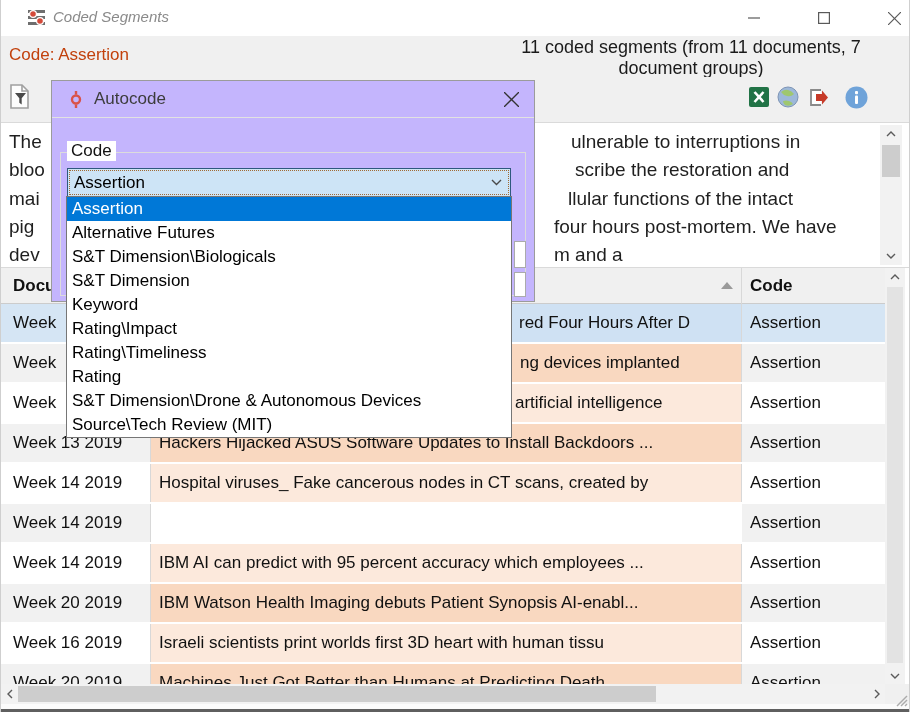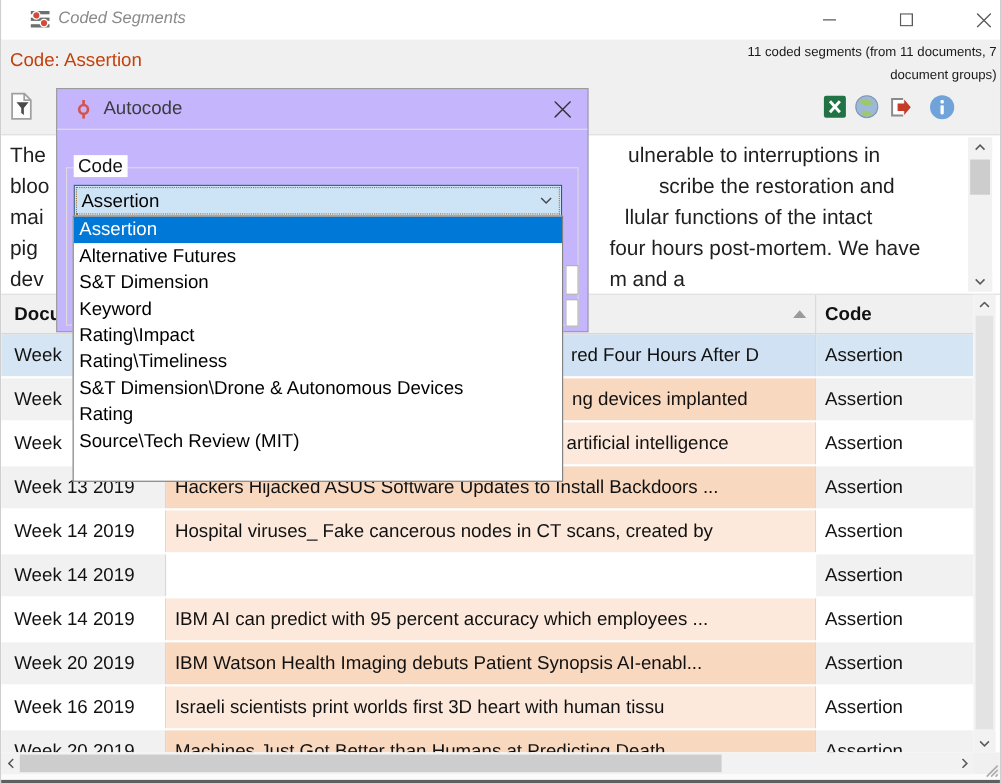--- a/index.html
+++ b/index.html
@@ -11,33 +11,33 @@
   .titlebar { position:absolute; left:16px; top:0; width:910px; height:36px; background:#fff;font-style:italic; }
   .app-icon { position:absolute; left:10px; top:8px; width:19px; height:19px; }
   .win-title { position:absolute; left:36px; top:8px; font-size:15px; color:#8a8a8a; }
   .wc { position:absolute; top:8px; width:20px; height:20px; display:flex; align-items:center; justify-content:center; cursor:pointer; }
   .wc-min { left:727px; } .wc-max { left:797px; } .wc-close { left:867px; }
 
   
   .subheader { position:absolute; left:0; top:36px; width:910px; height:86px; background:#f0f0f0; }
   .code-label { position:absolute; left:8px; top:9px; font-size:17px; color:#c2410c; }
   .seg-summary { position:absolute; right:5px; top:1px; width:430px; height:40px; overflow:hidden;
-                 text-align:right; font-size:12px; color:#1a1a1a; line-height:21px; }
+                 text-align:center; font-size:18px; color:#1a1a1a; line-height:21px; }
   .toolbar-icon { position:absolute; top:50px; width:22px; height:22px; cursor:pointer; }
   .ti-filter { left:8px; top:48px; width:21px; height:25px; }
   .ti-excel { left:747px; } .ti-globe { left:776px; } .ti-export { left:806px; } .ti-info { left:844px; }
 
   
   .textarea { position:absolute; left:0; top:122px; width:910px; height:146px; background:#fff;
               border-top:1px solid #dadada; border-bottom:1px solid #dadada; }
   .text-line { position:absolute; left:0; width:880px; height:28px; font-size:19px; color:#1f1f1f; white-space:nowrap; }
   .tl-0{top:8px;} .tl-1{top:36px;} .tl-2{top:65px;} .tl-3{top:93px;} .tl-4{top:121px;}
   .lfrag { position:absolute; left:8px; }
   .rfrag { position:absolute; }
-  .tl-0 .rfrag{left:570px;} .tl-1 .rfrag{left:574px;margin-left:24px;} .tl-2 .rfrag{left:567px;text-align:center;}
+  .tl-0 .rfrag{left:570px;} .tl-1 .rfrag{left:574px;} .tl-2 .rfrag{left:567px;text-align:center;}
   .tl-3 .rfrag{left:553px;} .tl-4 .rfrag{left:553px;}
 
   
   .sb { position:absolute; background:#f2f2f2; }
   .sb-btn { position:absolute; display:flex; align-items:center; justify-content:center; background:#f2f2f2; cursor:pointer; }
   .sb-thumb { position:absolute; background:#cdcdcd; cursor:pointer; }
   .text-vsb { left:879px; top:125px; width:22px; height:140px; }
   .text-vsb .up { left:0; top:0; width:22px; height:18px; }
   .text-vsb .down { left:0; bottom:0; width:22px; height:18px; }
   .text-vsb .sb-thumb { left:2px; top:20px; width:18px; height:32px; }
@@ -345,22 +345,23 @@
           </svg>
       </span>
     </div>
     <div class="sliver sliver-1"></div>
     <div class="sliver sliver-2"></div>
   </div>
 
   <div class="popup" id="popup">
       <div class="option selected">Assertion</div>
       <div class="option">Alternative Futures</div>
+      <div class="option">S&amp;T Dimension\Biologicals</div>
       <div class="option">S&amp;T Dimension</div>
       <div class="option">Keyword</div>
       <div class="option">Rating\Impact</div>
       <div class="option">Rating\Timeliness</div>
+      <div class="option">Rating</div>
       <div class="option">S&amp;T Dimension\Drone &amp; Autonomous Devices</div>
-      <div class="option">Rating</div>
       <div class="option">Source\Tech Review (MIT)</div>
     </div>
 
 </div>
 
 </body></html>

